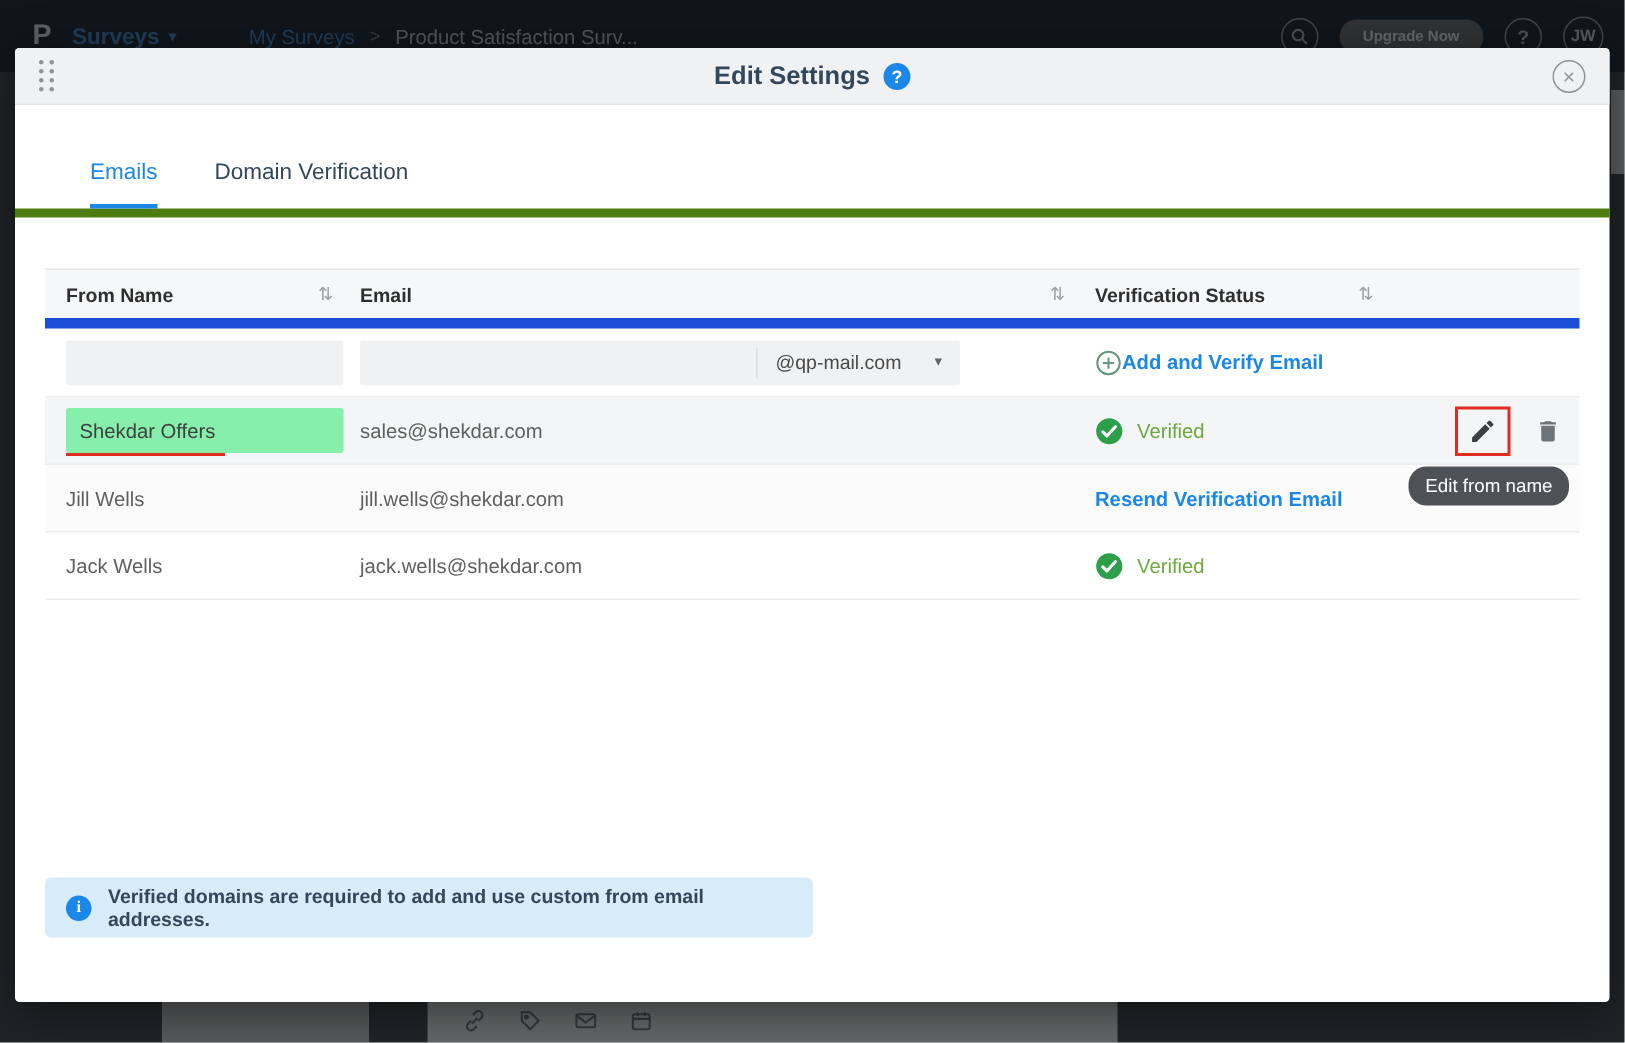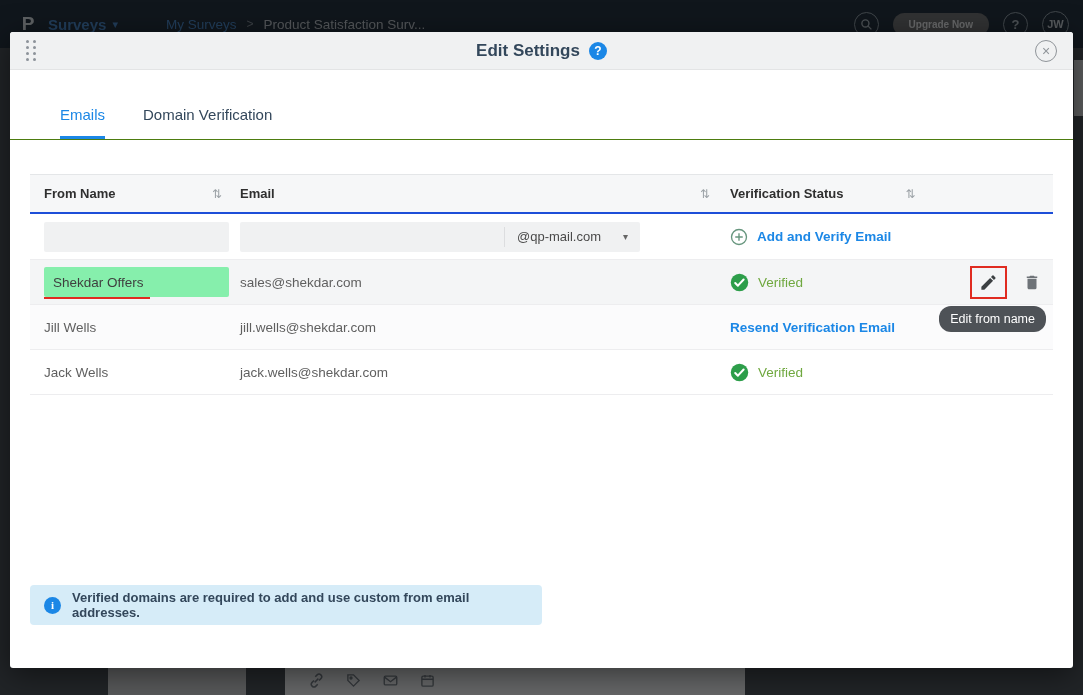--- a/index.html
+++ b/index.html
@@ -35,46 +35,46 @@
   
   .modal { position:absolute; left:10px; top:32px; width:1063px; height:636px; background:#fff; border-radius:3px; box-shadow:0 6px 30px rgba(0,0,0,.5); }
   .modal-header { height:38px; background:#f0f1f2; border-bottom:1px solid #e3e4e5; border-radius:3px 3px 0 0; display:flex; align-items:center; padding:0 16px; position:relative; }
   .drag-dots { display:grid; grid-template-columns:repeat(2,4px); grid-auto-rows:4px; gap:2px 3px; cursor:grab; }
   .drag-dots i { width:3px; height:3px; border-radius:50%; background:#8d939a; }
   .modal-title-wrap { position:absolute; left:0; right:0; display:flex; align-items:center; justify-content:center; gap:9px; pointer-events:none; }
   .modal-title { font-size:17px; font-weight:bold; color:#33475b; pointer-events:auto; }
   .help-dot { width:18px; height:18px; border-radius:50%; background:#1b87e6; color:#fff; font-size:12px; font-weight:bold; display:flex; align-items:center; justify-content:center; pointer-events:auto; }
   .modal-close { margin-left:auto; width:22px; height:22px; border:1.5px solid #8f9499; border-radius:50%; color:#8f9499; font-size:14px; line-height:1; display:flex; align-items:center; justify-content:center; cursor:pointer; }
 
-  .tabs { padding:36px 0 0 50px; border-bottom:1px solid #4d7c0f; display:flex; gap:38px; }
+  .tabs { padding:36px 0 0 50px; border-bottom:6px solid #4d7c0f; display:flex; gap:38px; }
   .tab { font-size:15px; padding-bottom:13px; color:#33475b; cursor:pointer; }
   .tab.active { color:#1b87e6; border-bottom:3px solid #1b87e6; }
 
   .table { margin:34px 20px 0 20px; }
-  .thead { display:flex; align-items:center; height:40px; background:#f6f7f8; border-top:1px solid #e4e6e8; border-bottom:2px solid #1d4ed8; font-size:13px; font-weight:bold; color:#2f2f2f;text-align:center; }
+  .thead { display:flex; align-items:center; height:40px; background:#f6f7f8; border-top:1px solid #e4e6e8; border-bottom:7px solid #1d4ed8; font-size:13px; font-weight:bold; color:#2f2f2f;text-align:center; }
   .hc { display:flex; align-items:center; }
   .hc1 { width:196px; padding:0 4px 0 14px; justify-content:space-between; }
   .hc2 { width:490px; padding:0 6px 0 14px; justify-content:space-between; }
   .hc3 { flex:1; padding-left:14px; gap:62px; }
   .sort-icon { color:#9aa0a5; font-size:12px; font-weight:normal; cursor:pointer; }
 
   .trow { display:flex; align-items:center; height:45px; border-bottom:1px solid #ededef; font-size:13.5px; color:#5f5f5f; position:relative; }
   .c1 { width:196px; padding-left:14px; }
   .c2 { width:490px; padding-left:14px; }
   .c3 { flex:1; padding-left:14px; display:flex; align-items:center; gap:9px; }
   .row-shaded { background:#f4f5f6; }
   .row-faint { background:#fbfbfc; }
 
   .add-row { height:46px; }
   .grey-input { width:185px; height:30px; background:#f0f1f2; border:none; border-radius:2px; font-size:13.5px; color:#3f3f3f; padding:0 9px; font-family:inherit; outline:none; }
   .email-combo { width:400px; height:30px; background:#f0f1f2; border-radius:2px; display:flex; align-items:center; }
   .email-combo input { flex:1; height:30px; background:transparent; border:none; outline:none; padding:0 9px; font-size:13.5px; font-family:inherit; color:#3f3f3f; }
   .domain-select { display:flex; align-items:center; gap:22px; padding:0 12px; border-left:1px solid #dcdddf; height:20px; cursor:pointer; font-size:13px; color:#4a4a4a; }
   .domain-select .caret { font-size:10px; color:#666; }
-  .add-verify { display:flex; align-items:center; gap:9px; color:#1b87e6; font-weight:bold; font-size:13.5px; cursor:pointer; }
+  .add-verify { display:flex; align-items:center; color:#1b87e6; font-weight:bold; font-size:13.5px; cursor:pointer; }
 
   .status-verified { display:flex; align-items:center; gap:9px; color:#6fa83f; font-size:13.5px; }
   .status-link { color:#1b87e6; font-weight:bold; cursor:pointer; font-size:13.5px; }
 
   .name-edit-wrap { position:relative; width:185px; }
   .name-edit { width:185px; height:30px; background:#86efac; border:none; border-radius:2px; font-size:13.5px; color:#3f3f3f; padding:0 9px; font-family:inherit; outline:none; }
   .anno-underline { position:absolute; left:0; bottom:-2px; width:106px; height:2px; background:#e02b20; }
 
   .row-actions { margin-left:auto; display:flex; align-items:center; gap:16px; padding-right:12px; }
   .anno-box { border:2px solid #e02b20; padding:5px 7px; display:flex; align-items:center; justify-content:center; }

